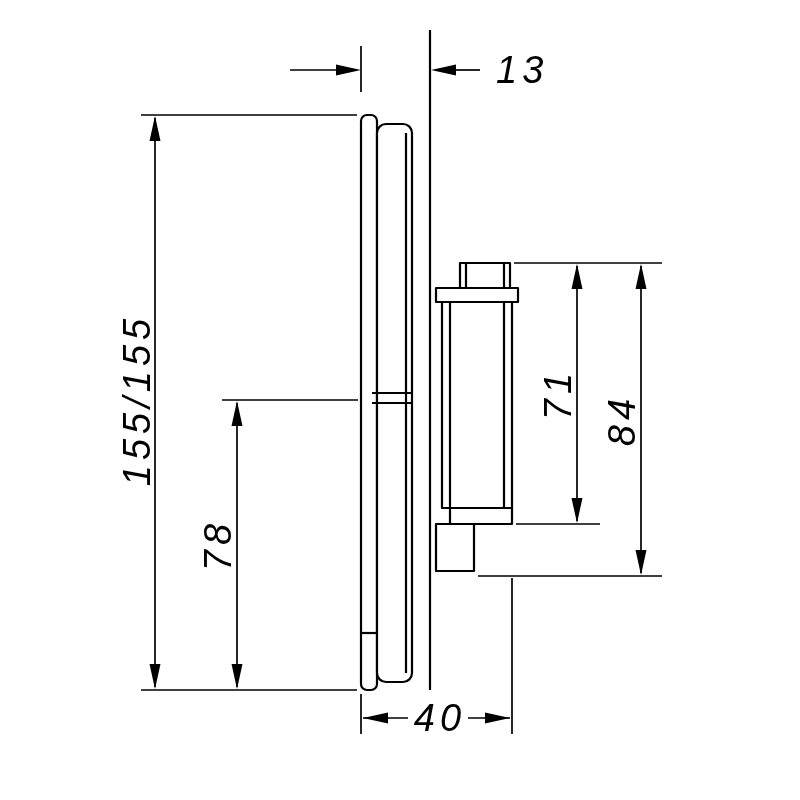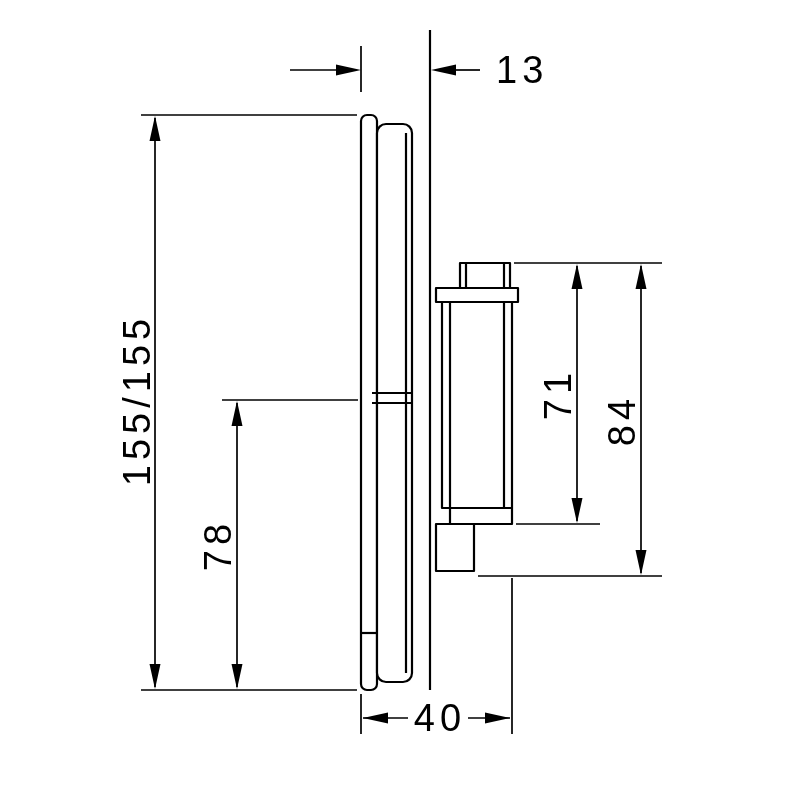--- a/index.html
+++ b/index.html
@@ -9,20 +9,21 @@
     width: 800px;
     height: 800px;
     overflow: hidden;
     font-family: "Liberation Sans", sans-serif;
   }
   #stage {
     width: 796px;
     height: 800px;
     position: relative;
     background: #ffffff;
+    font-style: italic;
   }
   svg { display: block; }
   .outline {
     fill: #ffffff;
     stroke: #000000;
     stroke-width: 2.2;
     stroke-linejoin: round;
   }
   .edge {
     fill: none;

